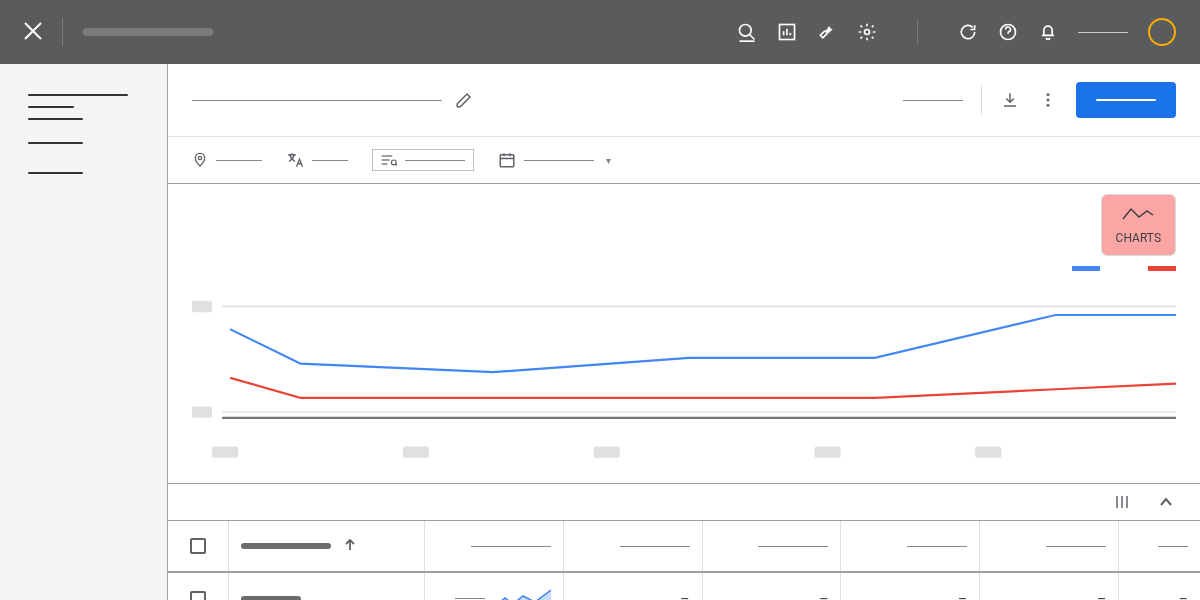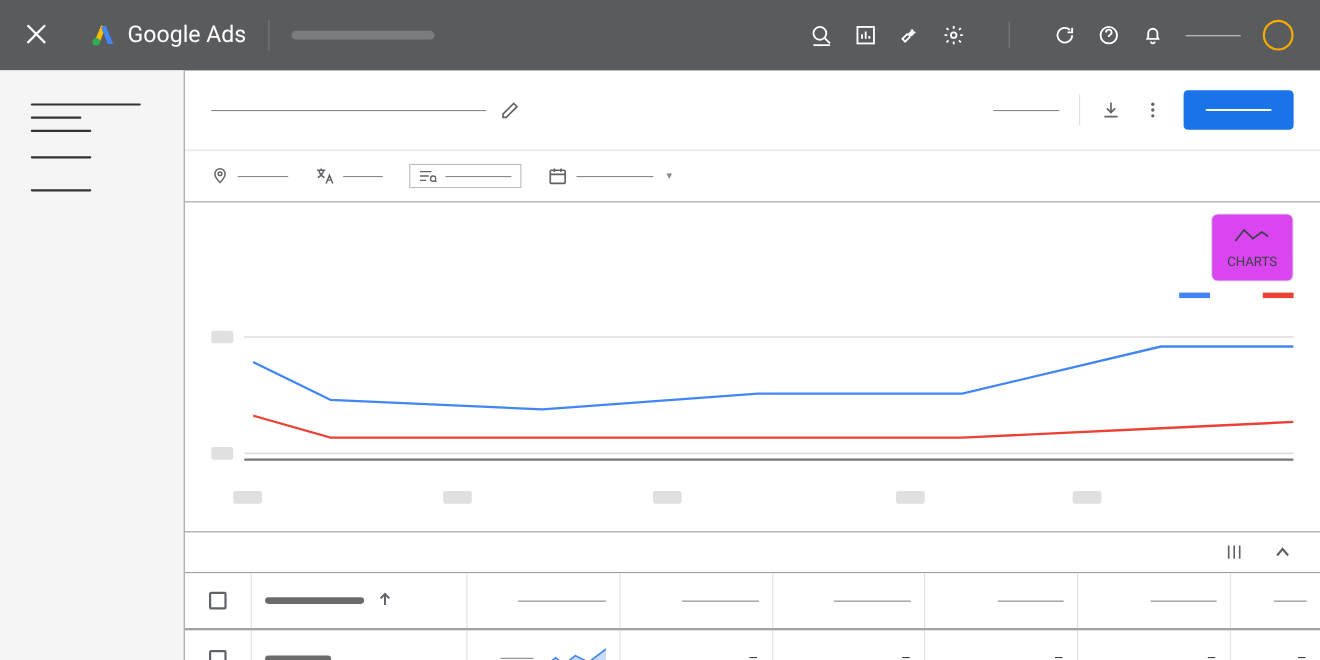--- a/index.html
+++ b/index.html
@@ -48,21 +48,21 @@
 .filterbar { display: flex; align-items: center; padding: 12px 24px; border-bottom: 1px solid #9e9e9e; gap: 24px; }
 .filter-item { display: flex; align-items: center; gap: 8px; color: #5f6368; }
 .filter-line { width: 46px; height: 1px; background: #888; }
 .filter-box { border: 1px solid #bdbdbd; padding: 4px 8px; display: flex; align-items: center; gap: 8px; }
 .filter-box-line { width: 60px; height: 1px; background: #888; }
 .filter-dropdown { width: 70px; height: 1px; background: #888; }
 .small-chev { font-size: 10px; color: #888; margin-left: 4px; }
 
 
 .chart-area { position: relative; padding: 16px 24px 8px 24px; border-bottom: 1px solid #9e9e9e; }
-.charts-btn { position: absolute; top: 10px; right: 24px; border: 1px solid #dadce0; border-radius: 6px; padding: 10px 14px; text-align: center; cursor: pointer; background: #d946ef; }
+.charts-btn { position: absolute; top: 10px; right: 24px; border: 1px solid #dadce0; border-radius: 6px; padding: 10px 14px; text-align: center; cursor: pointer; background: #fca5a5; }
 .charts-btn-label { font-size: 12px; color: #3c4043; margin-top: 4px; }
 .legend { position: absolute; top: 82px; right: 24px; display: flex; gap: 48px; }
 .legend-swatch { width: 28px; height: 5px; }
 .legend-blue { background: #4285f4; }
 .legend-red { background: #ea4335; }
 .chart-svg { display: block; width: 100%; height: 200px; margin-top: 75px; }
 .y-tick { fill: #e0e0e0; }
 .x-tick { fill: #e0e0e0; }
 .chart-gridline { stroke: #dadce0; stroke-width: 1; }
 
@@ -89,28 +89,20 @@
 </head>
 <body>
 
 <div class="header">
   <div class="header-close">
     <svg width="18" height="18" viewBox="0 0 18 18">
         <line x1="1" y1="1" x2="17" y2="17" stroke="#fff" stroke-width="2"></line>
         <line x1="17" y1="1" x2="1" y2="17" stroke="#fff" stroke-width="2"></line>
       </svg>
   </div>
-  <div class="header-logo">
-    <svg class="logo-icon" viewBox="0 0 24 24">
-      <path d="M10 3 L3 20 L8 20 L14 5 Z" fill="#fbbc04"></path>
-      <path d="M14 3 L21 20 L16 20 L10 5 Z" fill="#4285f4"></path>
-      <circle cx="5.5" cy="18" r="3.5" fill="#34a853"></circle>
-    </svg>
-    <span class="logo-text">Google Ads</span>
-  </div>
   <div class="header-divider"></div>
   <div class="header-skeleton"></div>
   <div class="header-right">
     <div class="header-icon">
       <svg viewBox="0 0 24 24" fill="none" stroke="#fff" stroke-width="2">
           <circle cx="10" cy="10" r="7"></circle>
           <line x1="15" y1="15" x2="21" y2="21"></line>
           <line x1="3" y1="23" x2="21" y2="23"></line>
         </svg>
     </div>

